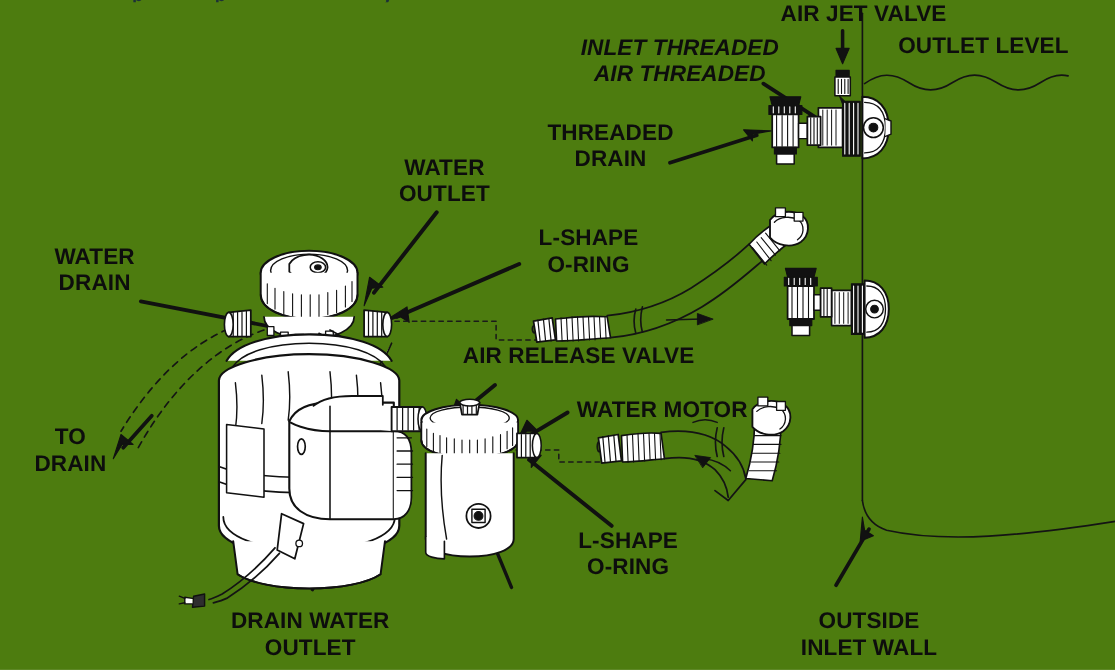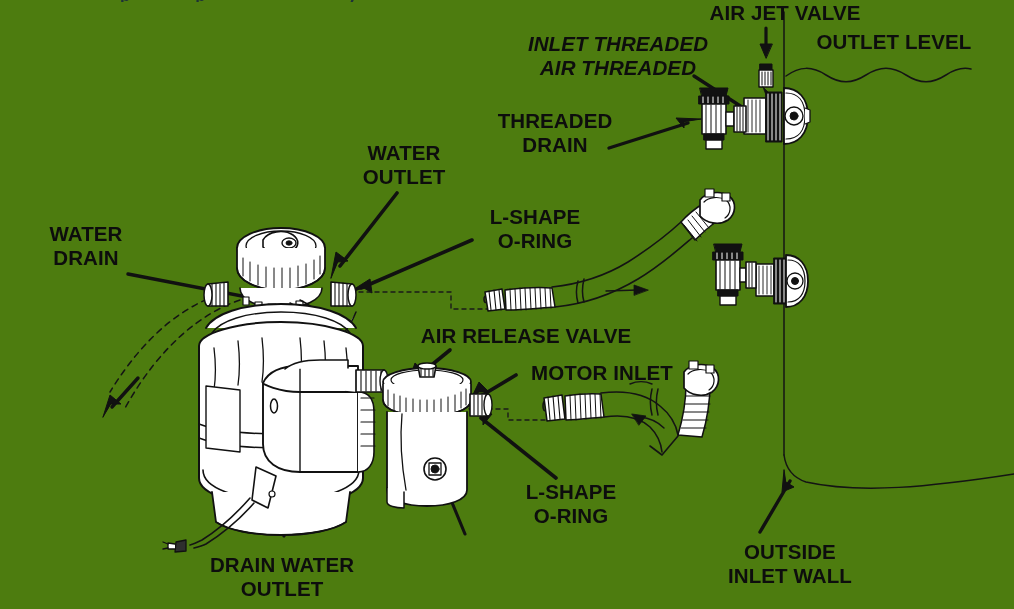--- a/index.html
+++ b/index.html
@@ -364,25 +364,26 @@
   <div class="callout" style="left:512px; top:32px; width:212px;font-style:italic;"><span>INLET THREADED</span><br><span>AIR THREADED</span></div>
 
   <div class="callout" style="left:490px; top:109px; width:130px;"><span>THREADED</span><br><span>DRAIN</span></div>
 
   <div class="callout" style="left:344px; top:141px; width:120px;"><span>WATER</span><br><span>OUTLET</span></div>
 
   <div class="callout" style="left:475px; top:205px; width:120px;"><span>L-SHAPE</span><br><span>O-RING</span></div>
 
   <div class="callout" style="left:26px; top:222px; width:120px;"><span>WATER</span><br><span>DRAIN</span></div>
 
-
-  <div class="callout" style="left:400px; top:324px; width:252px;">AIR RELEASE VALVE</div>
-
-  <div class="callout" style="left:519px; top:361px; width:166px;">MOTOR INLET</div>
+  <div class="callout" style="left:12px; top:386px; width:104px;"><span>TO</span><br><span>DRAIN</span></div>
+
+  <div class="callout" style="left:400px; top:312px; width:252px;">AIR RELEASE VALVE</div>
+
+  <div class="callout" style="left:519px; top:361px; width:166px;">WATER MOTOR</div>
 
   <div class="callout" style="left:508px; top:480px; width:126px;"><span>L-SHAPE</span><br><span>O-RING</span></div>
 
   <div class="callout" style="left:177px; top:553px; width:210px;"><span>DRAIN WATER</span><br><span>OUTLET</span></div>
 
 
-  <div class="callout" style="left:690px; top:540px; width:200px;"><span>OUTSIDE</span><br><span>INLET WALL</span></div>
+  <div class="callout" style="left:690px; top:553px; width:200px;"><span>OUTSIDE</span><br><span>INLET WALL</span></div>
 
 </div>
 
 </body></html>

